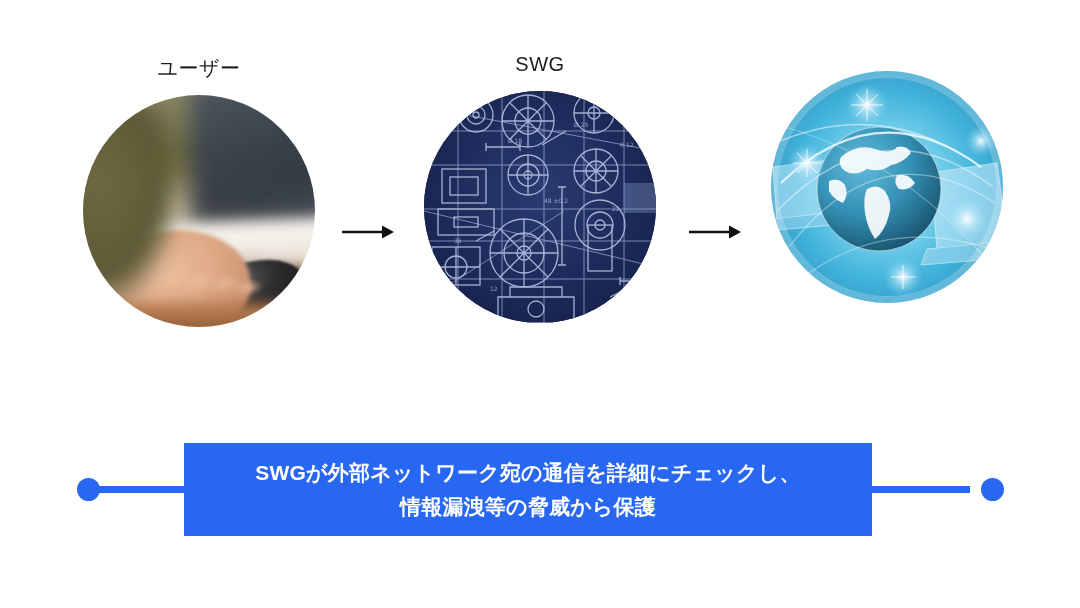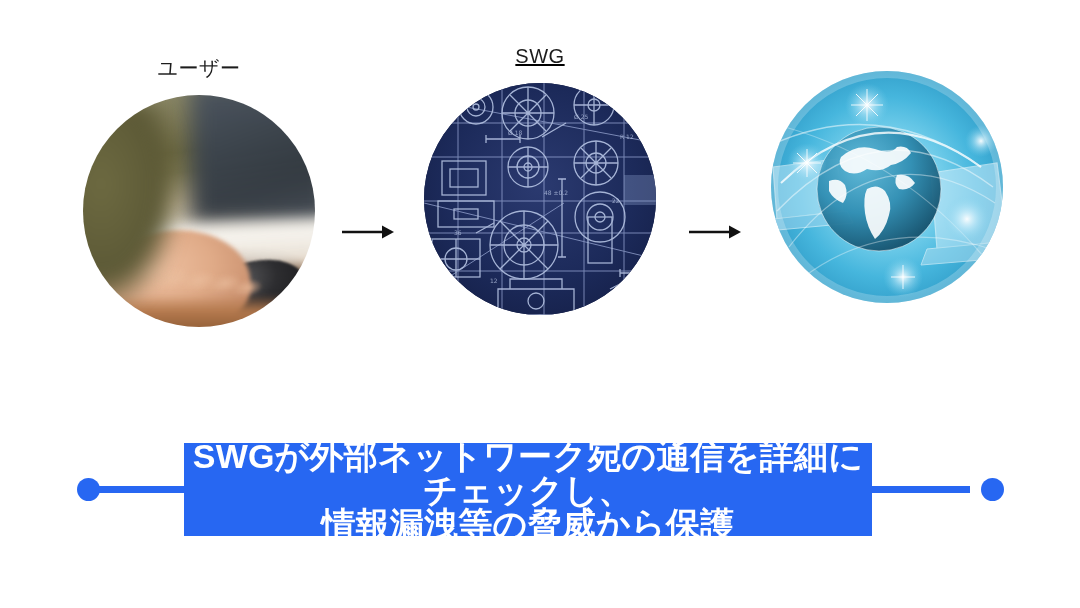--- a/index.html
+++ b/index.html
@@ -45,21 +45,21 @@
     margin-top: 15px;
     overflow: hidden;
     position: relative;
   }
   .node-circle .art {
     position: absolute;
     inset: 0;
   }
 
   #node-user  { left: 83px;  top: 56px; }
-  #node-swg   { left: 424px; top: 44px; text-decoration: underline; }
+  #node-swg   { left: 424px; top: 52px; }
   #node-net   { left: 771px; top: 56px; }
 
   
   .art-user {
     background:
       radial-gradient(ellipse 120px 70px at 72% 86%, rgba(20,18,18,0.92) 0%, rgba(40,36,34,0.55) 45%, rgba(0,0,0,0) 70%),
       radial-gradient(ellipse 95px 55px at 52% 80%, rgba(226,171,137,0.95) 0%, rgba(214,157,124,0.7) 55%, rgba(0,0,0,0) 78%),
       radial-gradient(ellipse 150px 80px at 30% 92%, #d8a284 0%, #c78f70 50%, rgba(180,128,100,0) 80%),
       linear-gradient(175deg,
         #8e8b6a 0%,
@@ -182,21 +182,21 @@
     top: 443px;
     width: 688px;
     height: 93px;
     background: #2767f2;
     display: flex;
     align-items: center;
     justify-content: center;
   }
   .banner-text {
     color: #ffffff;
-    font-size: 34px;
+    font-size: 21px;
     line-height: 34px;
     font-weight: bold;
     text-align: center;
     letter-spacing: 0.2px;
     white-space: pre-line;
   }
 
   
   .rail {
     position: absolute;

